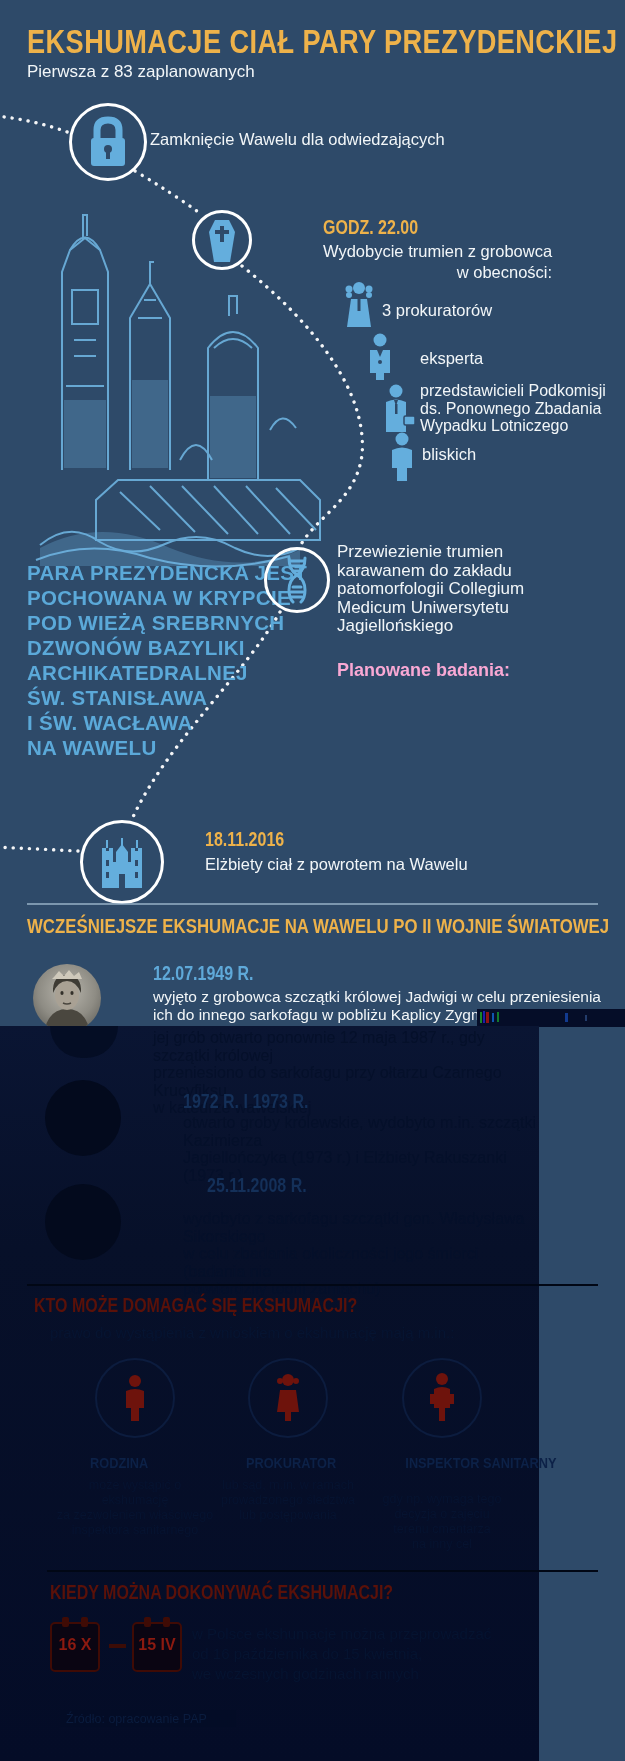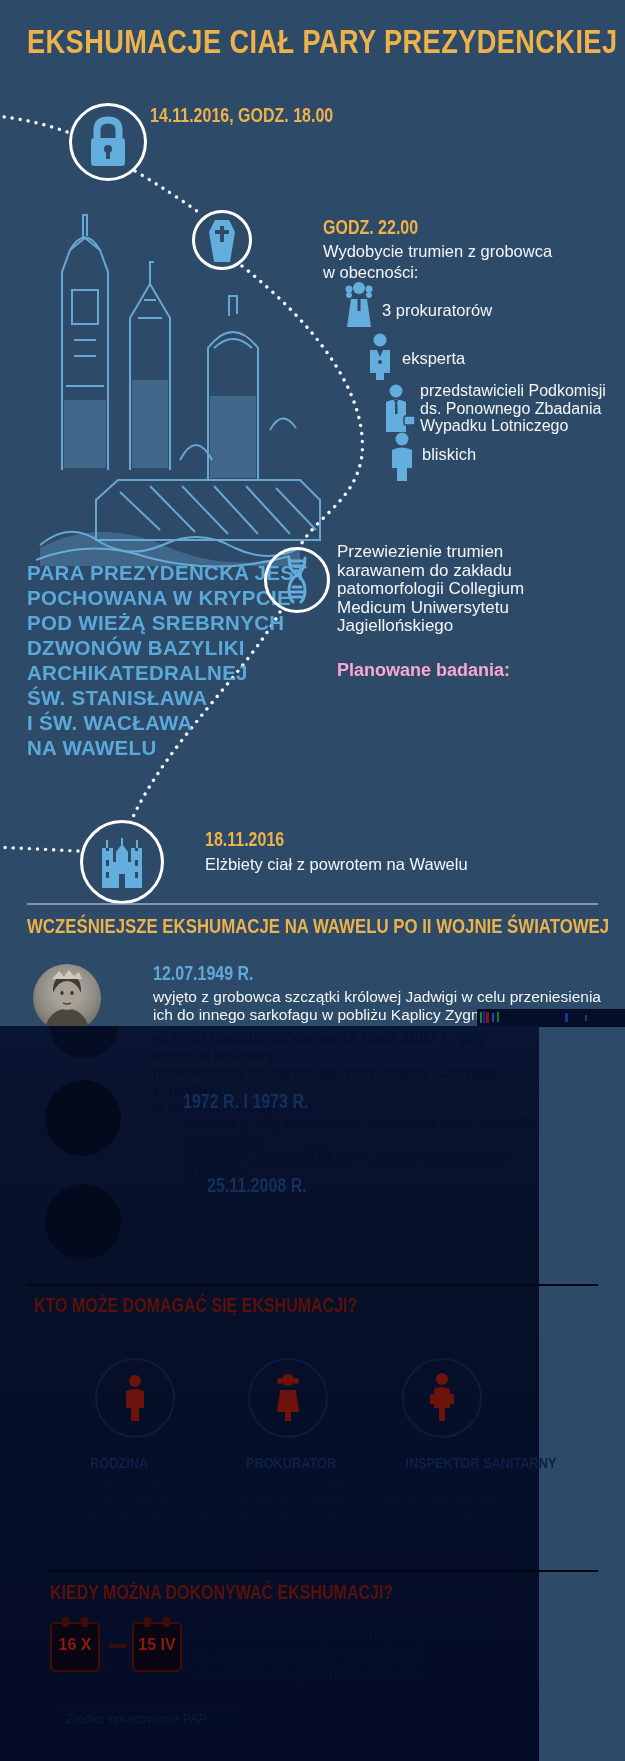--- a/index.html
+++ b/index.html
@@ -67,62 +67,61 @@
       <rect x="64" y="400" width="42" height="68"></rect>
       <rect x="132" y="380" width="36" height="88"></rect>
       <rect x="210" y="396" width="46" height="82"></rect>
       <path d="M40 548 Q100 516 170 548 Q240 576 300 550 L300 566 L40 566 Z"></path>
     </g>
   </svg>
 
   <div class="abs" style="left:27px;top:22px;">
     <span class="cond title">EKSHUMACJE CIAŁ PARY PREZYDENCKIEJ</span>
   </div>
+  <div class="abs subtitle" style="left:27px;top:62px;">Pierwsza z 83 zaplanowanych</div>
 
   <div class="ring" style="left:69px;top:103px;width:78px;height:78px;"></div>
   <svg class="abs" style="left:87px;top:116px;" width="42" height="52" viewBox="0 0 42 52">
     <path d="M10 24 L10 14 Q10 4 21 4 Q32 4 32 14 L32 24" stroke="#64aedd" stroke-width="7" fill="none"></path>
     <rect x="4" y="22" width="34" height="28" rx="3" fill="#64aedd"></rect>
     <circle cx="21" cy="33" r="4" fill="#2e4a69"></circle>
     <rect x="19" y="34" width="4" height="9" fill="#2e4a69"></rect>
   </svg>
-  <div class="abs" style="left:150px;top:104px;">
-    <span class="cond date-y">14.11.2016, GODZ. 18.00</span>
-  </div>
+  <div class="abs body-t" style="left:150px;top:129px;">Zamknięcie Wawelu dla odwiedzających</div>
 
   <div class="ring" style="left:192px;top:210px;width:60px;height:60px;"></div>
   <svg class="abs" style="left:206px;top:218px;" width="32" height="46" viewBox="0 0 32 46">
     <path d="M9 2 L23 2 L29 14 L24 44 L8 44 L3 14 Z" fill="#64aedd"></path>
     <rect x="14" y="8" width="4" height="16" fill="#2e4a69"></rect>
     <rect x="9" y="12" width="14" height="4" fill="#2e4a69"></rect>
   </svg>
   <div class="abs" style="left:323px;top:216px;">
     <span class="cond date-y">GODZ. 22.00</span>
   </div>
-  <div class="abs body-t pre" style="left:323px;top:241px;">Wydobycie trumien z grobowca
+  <div class="abs body-t pre" style="left:323px;top:241px;text-align:right;">Wydobycie trumien z grobowca
 w obecności:</div>
 
   <svg class="abs" style="left:344px;top:281px;" width="30" height="48" viewBox="0 0 30 48">
     <circle cx="15" cy="7" r="6" fill="#64aedd"></circle>
     <circle cx="5" cy="8" r="3.5" fill="#64aedd"></circle>
       <circle cx="25" cy="8" r="3.5" fill="#64aedd"></circle>
     <circle cx="5" cy="14" r="3" fill="#64aedd"></circle>
       <circle cx="25" cy="14" r="3" fill="#64aedd"></circle>
     <path d="M7 18 L23 18 L27 46 L3 46 Z" fill="#64aedd"></path>
     <rect x="13.5" y="18" width="3" height="12" fill="#2e4a69"></rect>
   </svg>
   <div class="abs body-t" style="left:382px;top:300px;">3 prokuratorów</div>
 
   <svg class="abs" style="left:366px;top:333px;" width="28" height="48" viewBox="0 0 28 48">
     <circle cx="14" cy="7" r="6.5" fill="#64aedd"></circle>
     <path d="M4 17 L24 17 L24 40 L18 40 L18 47 L10 47 L10 40 L4 40 Z" fill="#64aedd"></path>
     <path d="M11 17 L14 24 L17 17" fill="#2e4a69"></path>
     <circle cx="14" cy="29" r="2" fill="#2e4a69"></circle>
   </svg>
-  <div class="abs body-t" style="left:402px;top:348px;">eksperta</div>
+  <div class="abs body-t" style="left:420px;top:348px;">eksperta</div>
 
   <svg class="abs" style="left:382px;top:384px;" width="34" height="50" viewBox="0 0 34 50">
     <circle cx="14" cy="7" r="6.5" fill="#64aedd"></circle>
     <path d="M4 18 Q14 13 24 18 L24 48 L4 48 Z" fill="#64aedd"></path>
     <path d="M12 16 L14 22 L16 16" fill="#2e4a69"></path>
     <rect x="13" y="20" width="2.5" height="10" fill="#2e4a69"></rect>
     <rect x="22" y="32" width="11" height="9" rx="1.5" fill="#64aedd" stroke="#2e4a69" stroke-width="1.5"></rect>
   </svg>
   <div class="abs body-t pre" style="left:420px;top:382px;font-size:16px;line-height:17.5px;">przedstawicieli Podkomisji
 ds. Ponownego Zbadania

